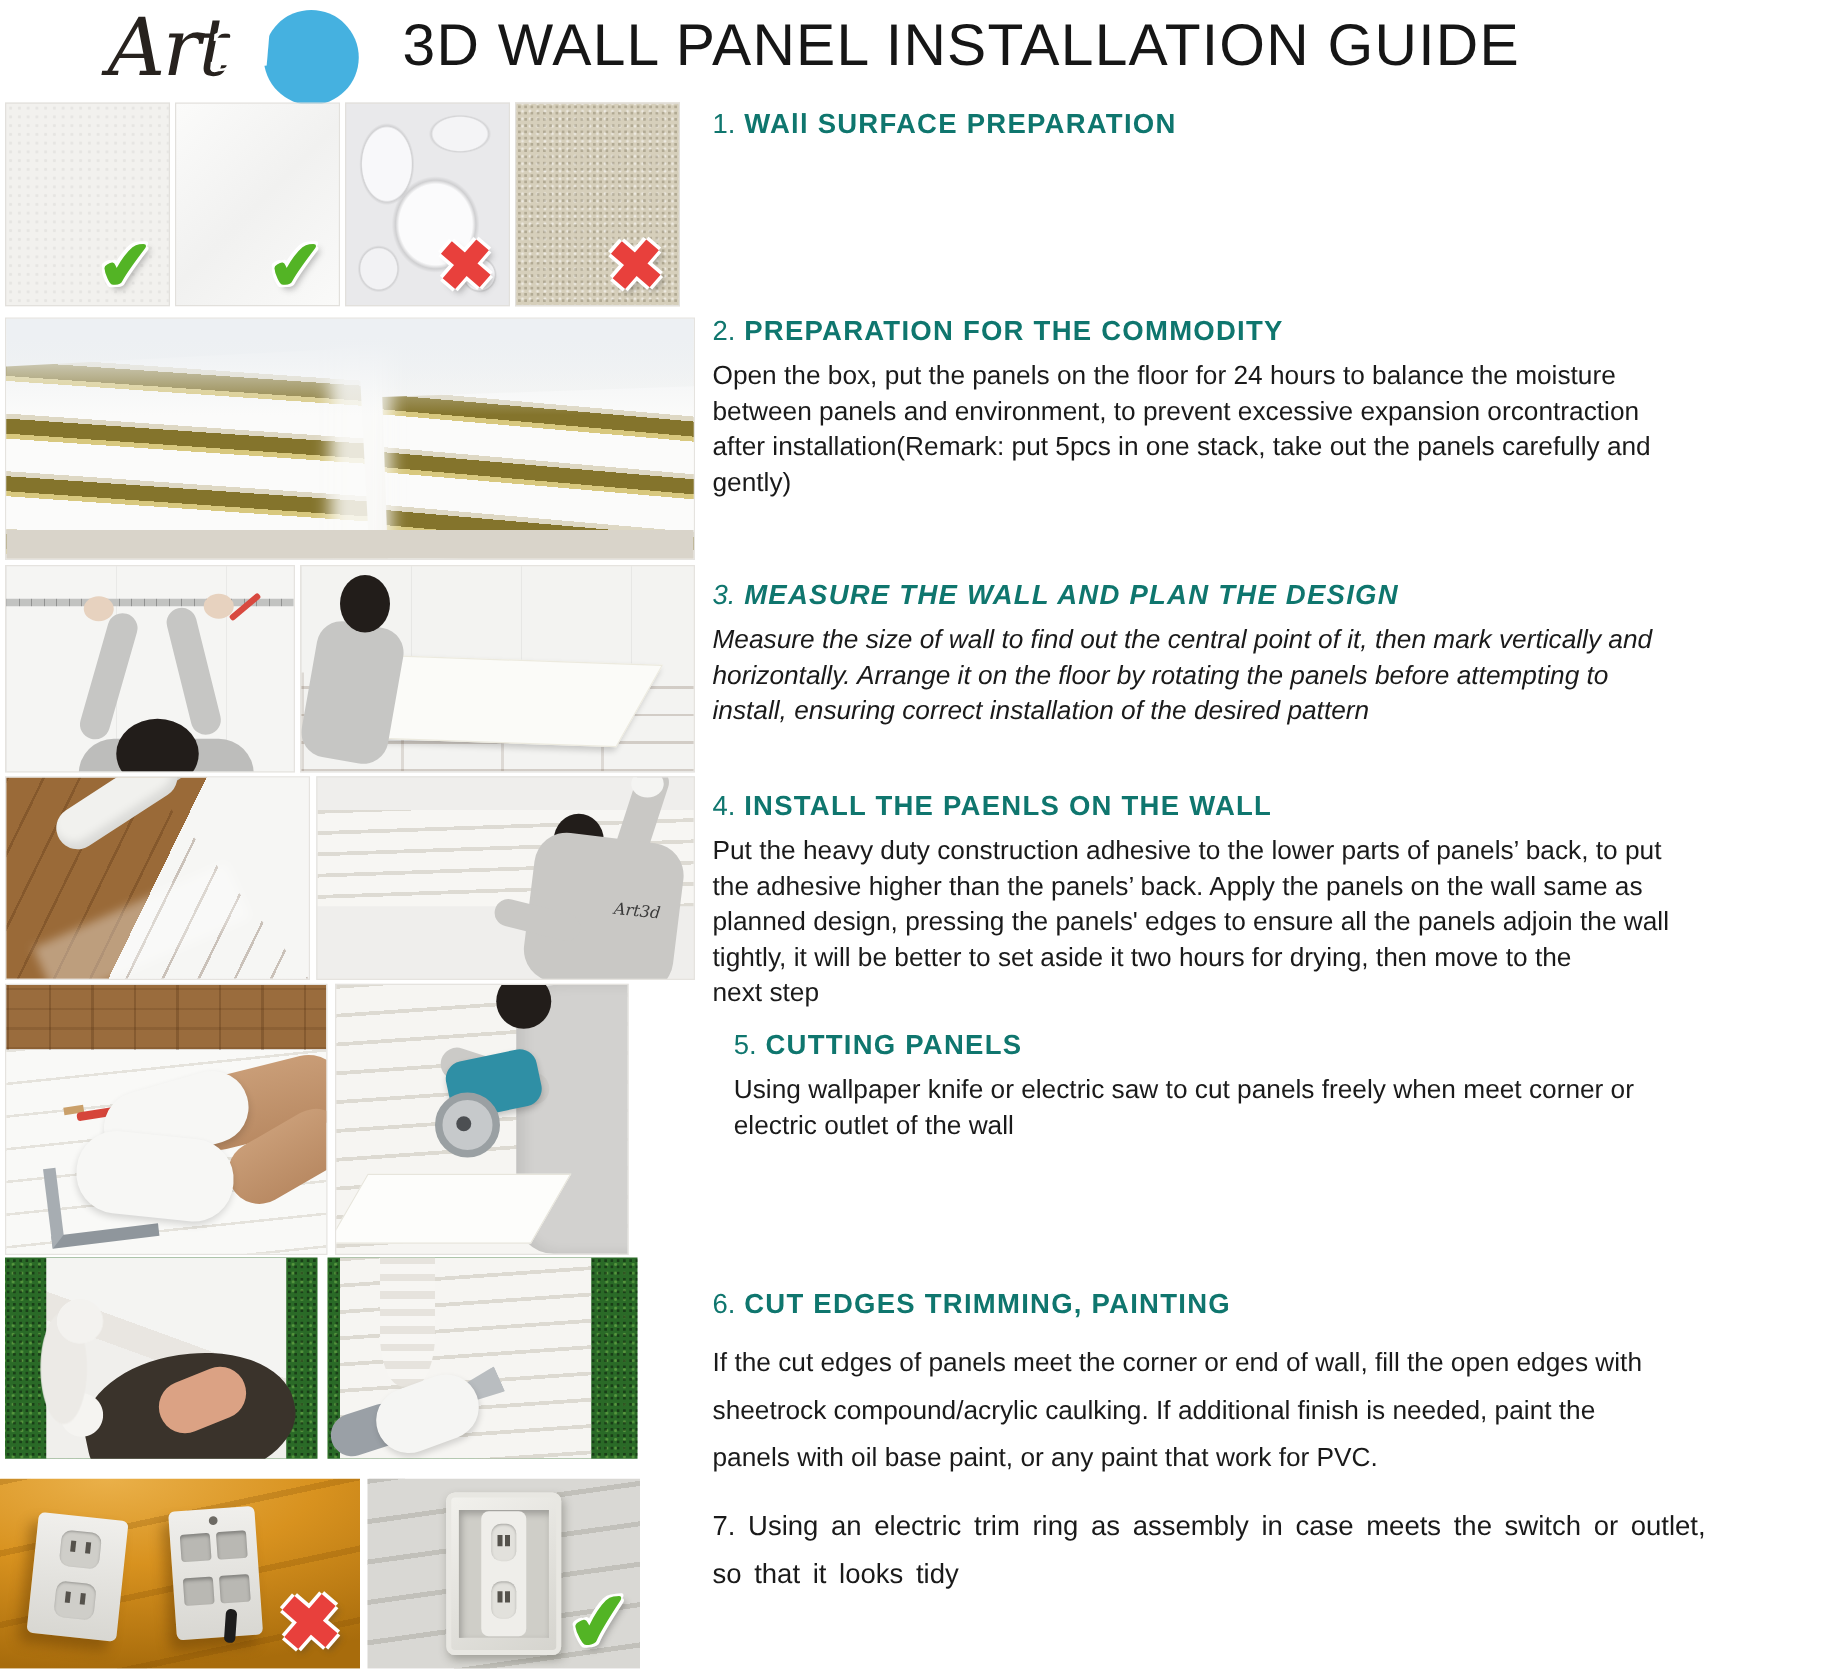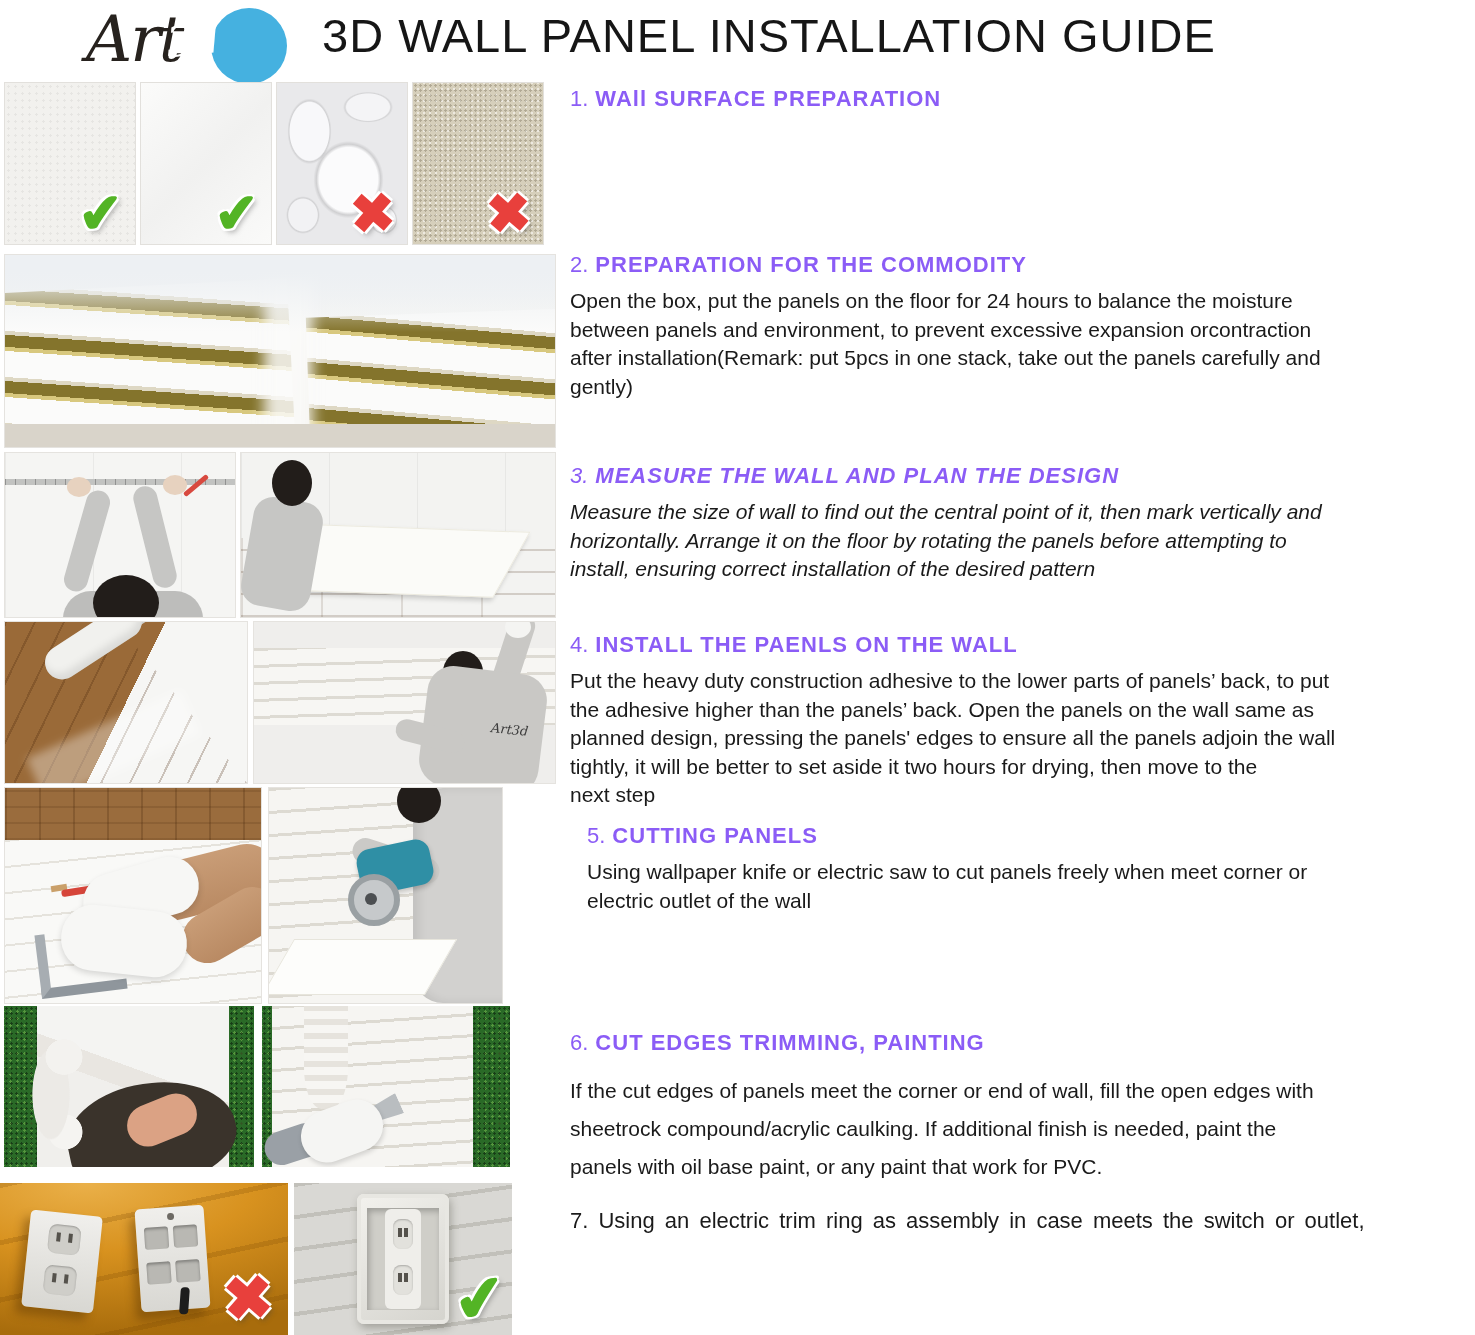--- a/index.html
+++ b/index.html
@@ -153,21 +153,21 @@
   .recep2 { position:absolute; left:30%; top:12%; width:40%; height:76%; background:#efeeea; border-radius:6px; }
   .face { position:absolute; left:22%; width:56%; height:30%; background:#e2e1dc; border-radius:8px; box-shadow:inset 0 1px 2px rgba(0,0,0,0.25); }
   .f1 { top:10%; } .f2 { top:56%; }
   .fig-outlet-good .badge { right:3%; bottom:3%; font-size:62px; transform:rotate(-8deg); }
 
   
   .steps { position:absolute; left:570px; top:0; width:905px; }
   .step { position:absolute; left:0; width:905px; }
   .s1 { top:86px; }  .s2 { top:252px; } .s3 { top:463px;font-style:italic; } .s4 { top:632px; }
   .s5 { top:823px;margin-left:17px; } .s6 { top:1030px; } .s7 { top:1202px; }
-  .step-heading { font-size:22px; color:#8b5cf6; margin-bottom:9px; white-space:nowrap; }
+  .step-heading { font-size:22px; color:#0f766e; margin-bottom:9px; white-space:nowrap; }
   .step-num { font-weight:400; margin-right:7px; }
   .step-title { font-weight:700; letter-spacing:1px; }
   .step-body { color:#1a1a1a; font-size:21px; }
   .line { line-height:28.5px; white-space:nowrap; }
   .s6 .step-body { margin-top:16px; }
   .s6 .line, .s7 .line { line-height:38px; }
   .s7 .line { font-size:22px; word-spacing:4px; }
 </style>
 </head>
 <body>
@@ -347,21 +347,21 @@
         <div class="line">install, ensuring correct installation of the desired pattern</div>
       </div>
     </div>
 
     <div class="step s4">
       <div class="step-heading">
         <span class="step-num">4.</span><span class="step-title">INSTALL THE PAENLS ON THE WALL</span>
       </div>
       <div class="step-body">
         <div class="line">Put the heavy duty construction adhesive to the lower parts of panels’ back, to put</div>
-        <div class="line">the adhesive higher than the panels’ back. Open the panels on the wall same as</div>
+        <div class="line">the adhesive higher than the panels’ back. Apply the panels on the wall same as</div>
         <div class="line">planned design, pressing the panels' edges to ensure all the panels adjoin the wall</div>
         <div class="line">tightly, it will be better to set aside it two hours for drying, then move to the</div>
         <div class="line">next step</div>
       </div>
     </div>
 
     <div class="step s5">
       <div class="step-heading">
         <span class="step-num">5.</span><span class="step-title">CUTTING PANELS</span>
       </div>
@@ -378,17 +378,18 @@
       <div class="step-body">
         <div class="line">If the cut edges of panels meet the corner or end of wall, fill the open edges with</div>
         <div class="line">sheetrock compound/acrylic caulking. If additional finish is needed, paint the</div>
         <div class="line">panels with oil base paint, or any paint that work for PVC.</div>
       </div>
     </div>
 
     <div class="step s7">
       <div class="step-body">
         <div class="line">7. Using an electric trim ring as assembly in case meets the switch or outlet,</div>
+        <div class="line">so that it looks tidy</div>
       </div>
     </div>
 
   </div>
 </div>
 
 </body></html>

